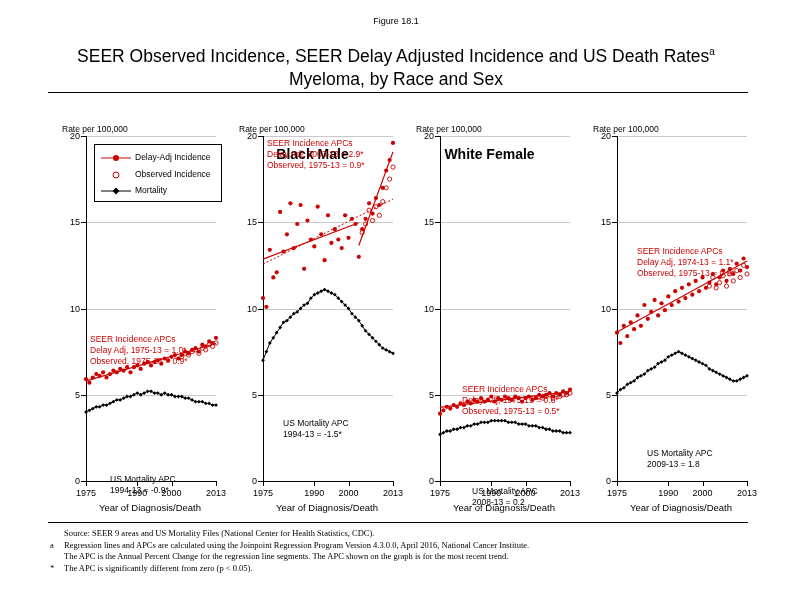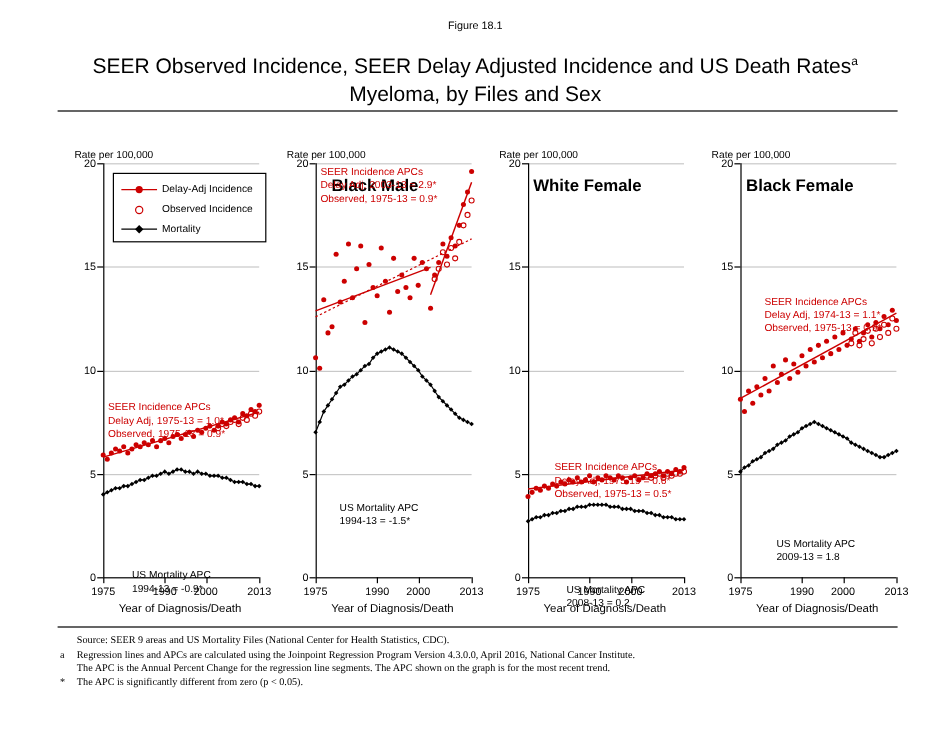--- a/index.html
+++ b/index.html
@@ -90,21 +90,21 @@
   .footer .row{position:relative;padding-left:16px;font-family:Liberation Serif, serif;}
   .footer .mark{position:absolute;left:2px;top:0;}
 </style>
 </head>
 <body>
 
 <div class="fig-num">Figure 18.1</div>
 
 <div class="title">
   <span>SEER Observed Incidence, SEER Delay Adjusted Incidence and US Death Rates</span><span class="sup">a</span><br>
-  <span>Myeloma, by Files and Sex</span>
+  <span>Myeloma, by Race and Sex</span>
 </div>
 
 <div class="rule" id="rule-top"></div>
 <div class="rule" id="rule-bottom"></div>
 
 <div class="panels" id="panels">
     <div class="panel" style="left: 0px;">
       <div class="panel-title">White Male</div>
       <div class="rate-label">Rate per 100,000</div>
       <div class="plot">
@@ -519,21 +519,20 @@
         <div>SEER Incidence APCs</div>
         <div>Delay Adj, 1975-19 = 0.6*</div>
         <div>Observed, 1975-13 = 0.5*</div>
       </div>
       <div class="note" style="left: 70px; top: 390px;">
         <div>US Mortality APC</div>
         <div>2008-13 = 0.2</div>
       </div>
     </div>
     <div class="panel" style="left: 531px;">
-      <div class="panel-title">Black Female</div>
       <div class="rate-label">Rate per 100,000</div>
       <div class="plot">
         <div class="ytick" style="top: 345px;"></div>
         <div class="ytick-label" style="top: 341px;">0</div>
         <div class="gridline" style="top: 258.75px;"></div>
         <div class="ytick" style="top: 258.75px;"></div>
         <div class="ytick-label" style="top: 254.75px;">5</div>
         <div class="gridline" style="top: 172.5px;"></div>
         <div class="ytick" style="top: 172.5px;"></div>
         <div class="ytick-label" style="top: 168.5px;">10</div>

